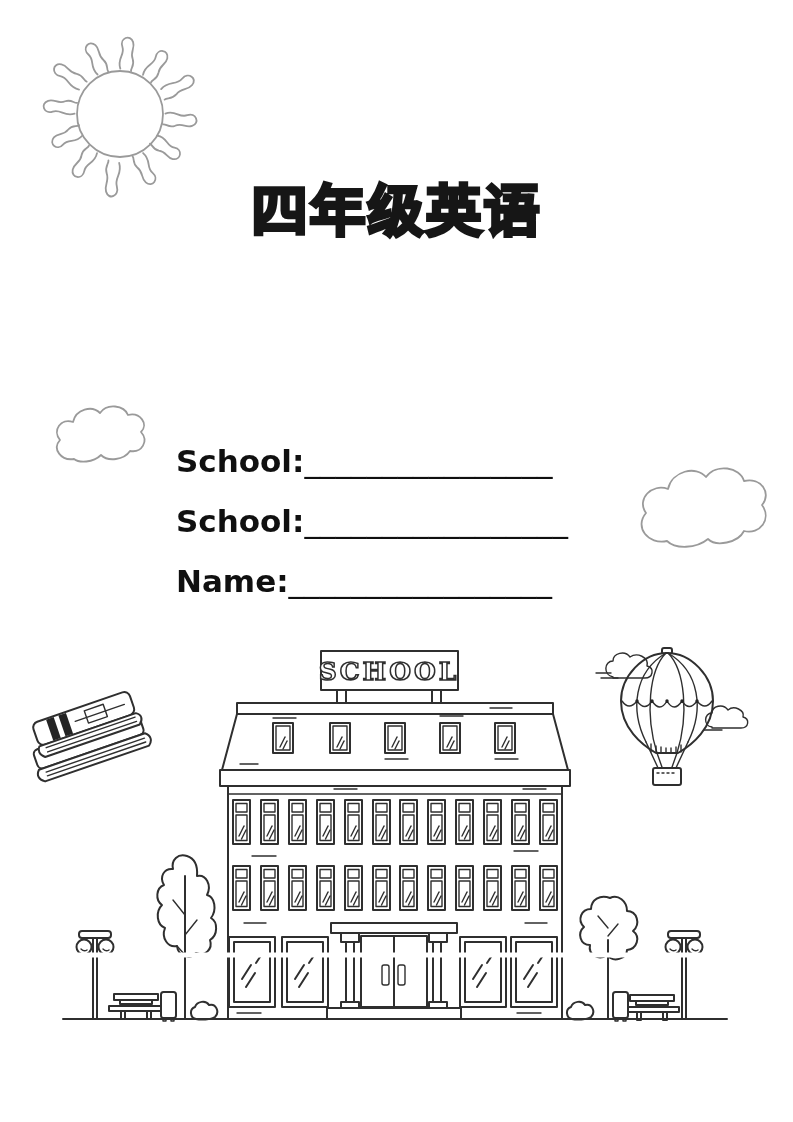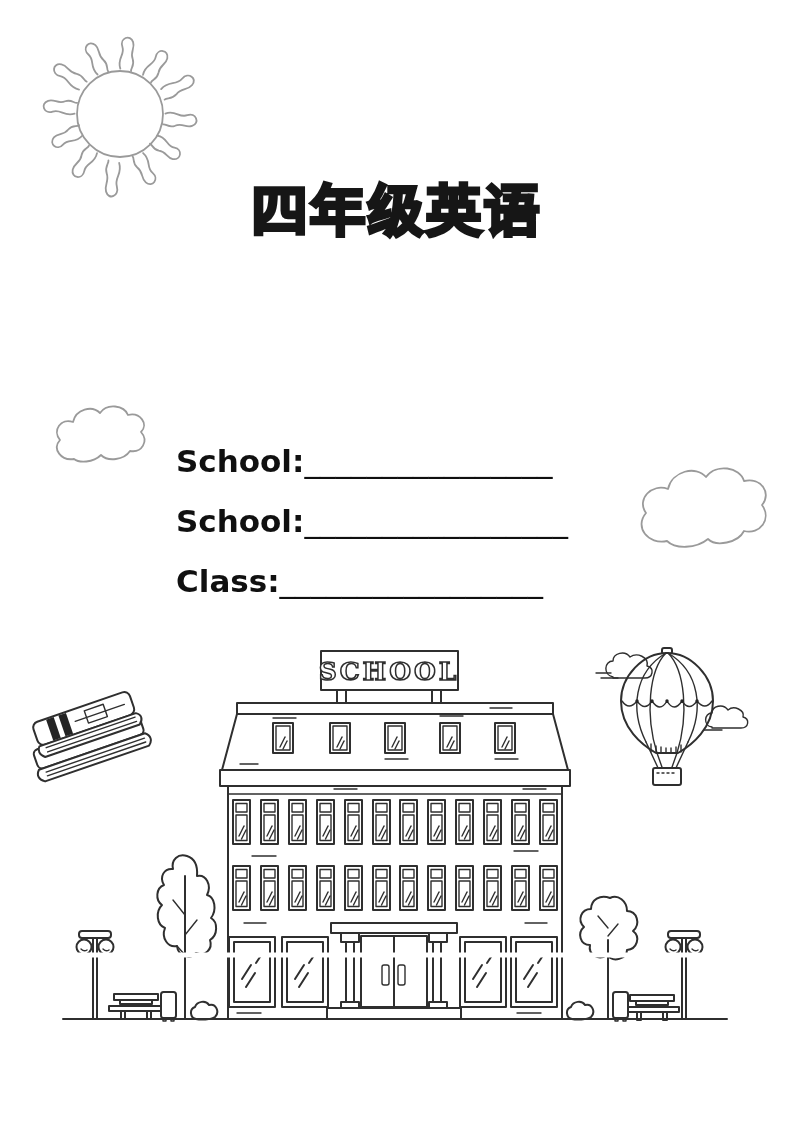--- a/index.html
+++ b/index.html
@@ -290,17 +290,17 @@
   </div>
 
   <div class="fields">
     <div class="field-row">
       <span>School:</span><span class="blank">________________</span>
     </div>
     <div class="field-row">
       <span>School:</span><span class="blank">_________________</span>
     </div>
     <div class="field-row">
-      <span>Class:</span><span class="blank">_________________</span>
+      <span>Name:</span><span class="blank">_________________</span>
     </div>
   </div>
 
 </div>
 
 </body></html>

